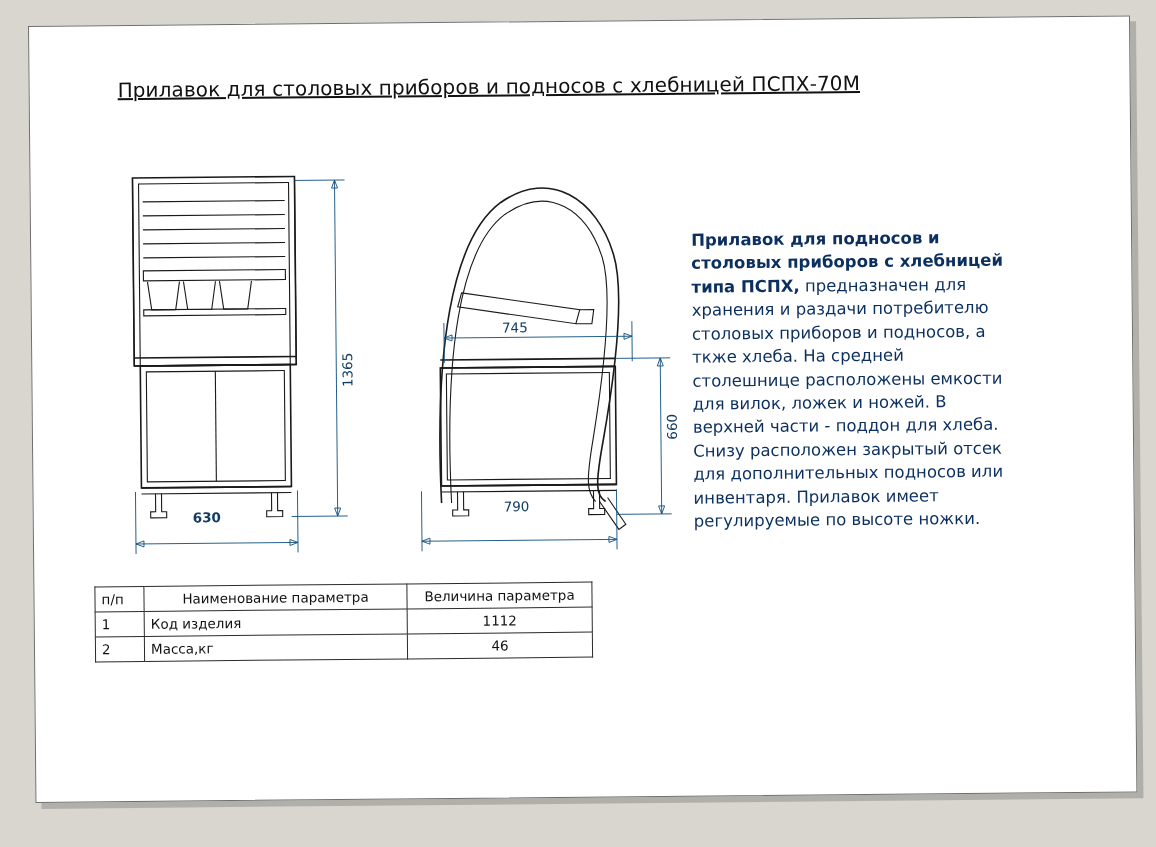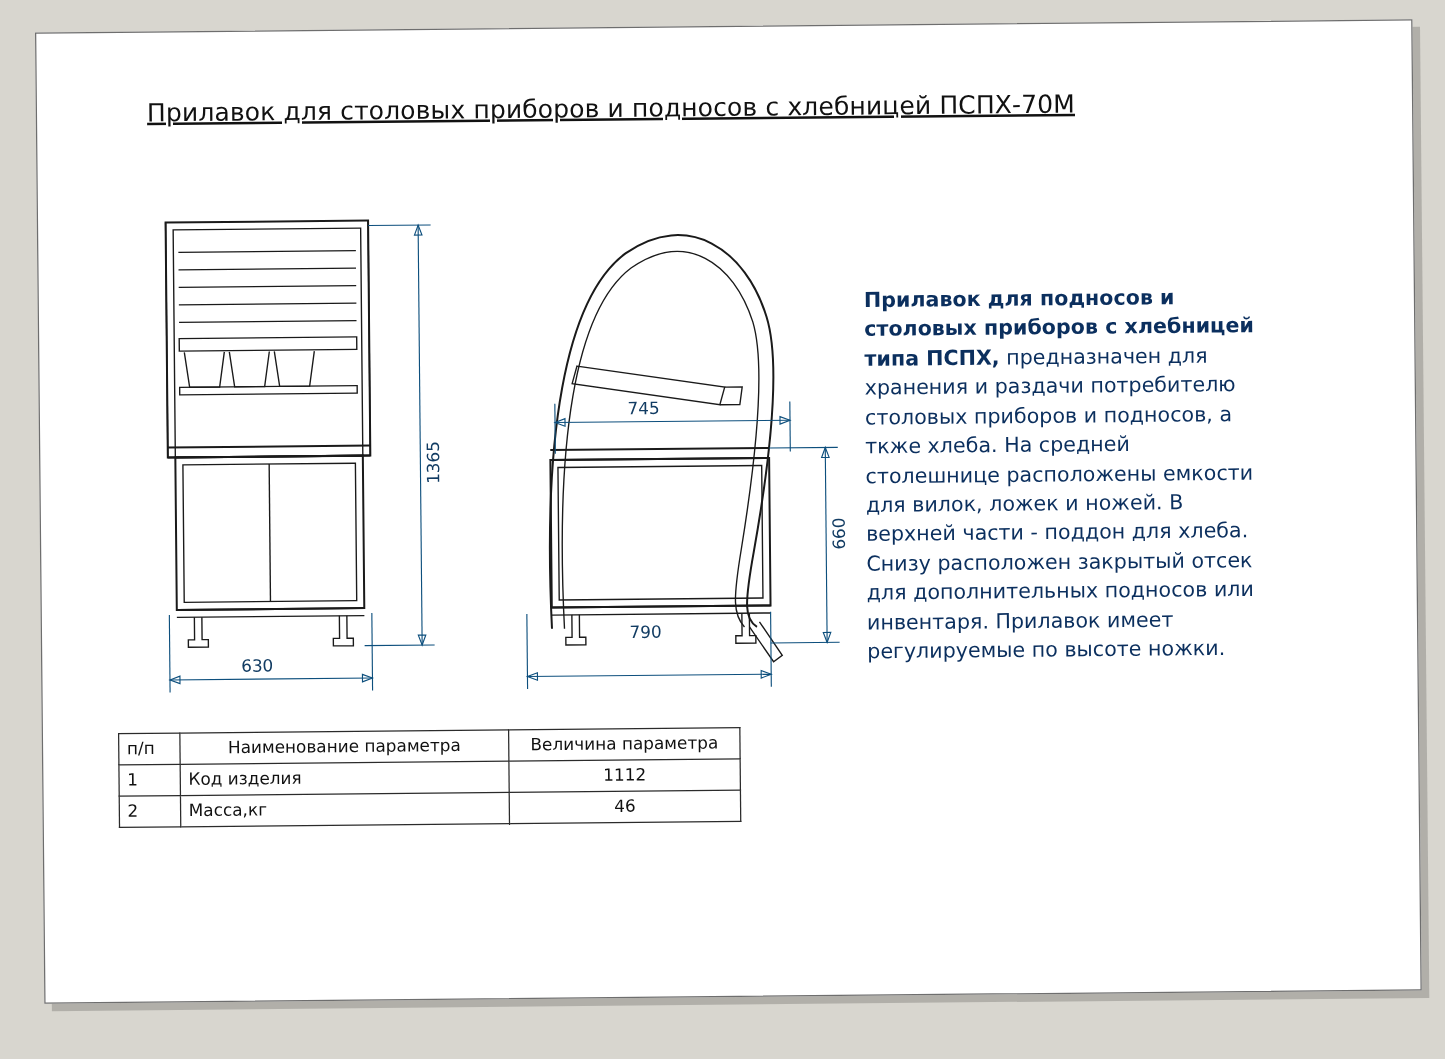--- a/index.html
+++ b/index.html
@@ -191,21 +191,21 @@
     <g>
       <line class="dim" x1="388" y1="468" x2="388" y2="528"></line>
       <line class="dim" x1="583" y1="468" x2="583" y2="528"></line>
       <line class="dim" x1="388" y1="518" x2="583" y2="518"></line>
       <path class="dim" d="M388 518 L396 515 L396 521 Z" fill="#0d4f7d"></path>
       <path class="dim" d="M583 518 L575 515 L575 521 Z" fill="#0d4f7d"></path>
     </g>
   </svg>
 
   <div class="dimtxt rot" style="left:290px; top:338px; width:50px; text-align:center;">1365</div>
-  <div class="dimtxt" style="left:159px; top:500px;">630</div>
+  <div class="dimtxt" style="left:159px; top:484px;font-weight:bold;">630</div>
   <div class="dimtxt" style="left:470px; top:297px;">745</div>
   <div class="dimtxt rot" style="left:614px; top:398px; width:50px; text-align:center;">660</div>
   <div class="dimtxt" style="left:470px; top:476px;">790</div>
 
   <div class="desc">
     <b>Прилавок для подносов и столовых приборов с хлебницей типа ПСПХ,</b><span> предназначен для хранения и раздачи потребителю столовых приборов и подносов, а ткже хлеба. На средней столешнице расположены емкости для вилок, ложек и ножей. В верхней части - поддон для хлеба. Снизу расположен закрытый отсек для дополнительных подносов или инвентаря. Прилавок имеет регулируемые по высоте ножки.</span>
   </div>
 
   <table class="ptable">
     <tbody>

